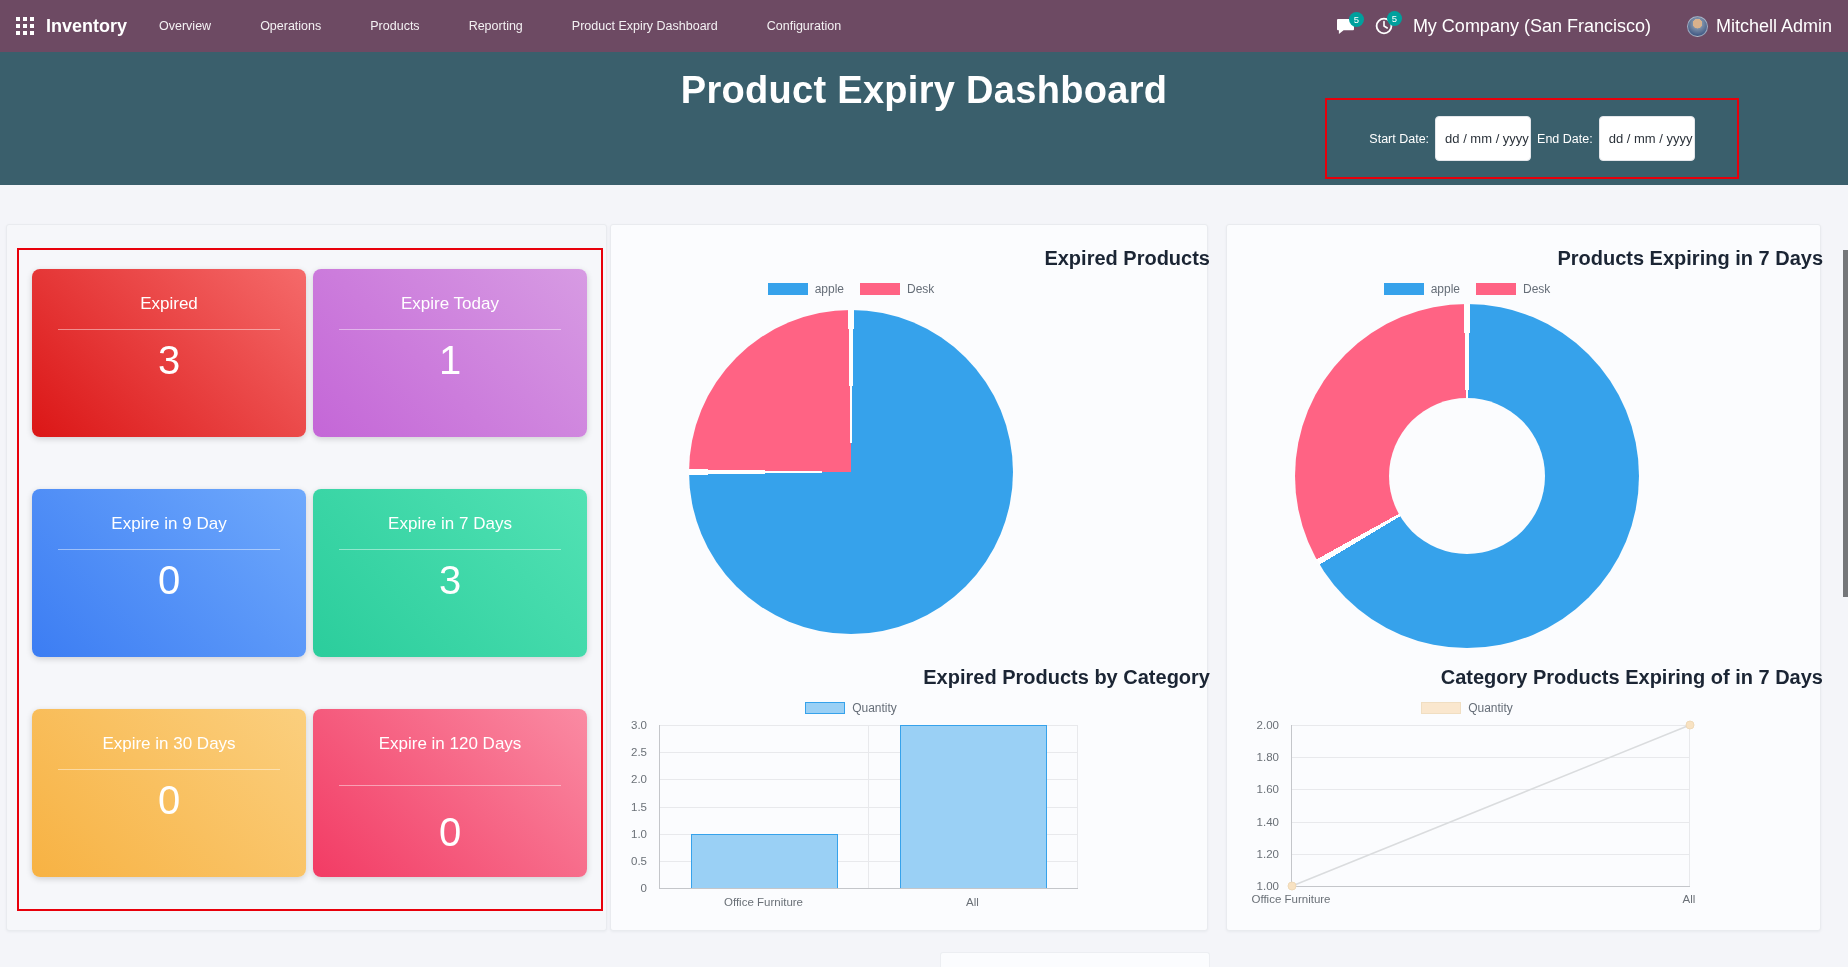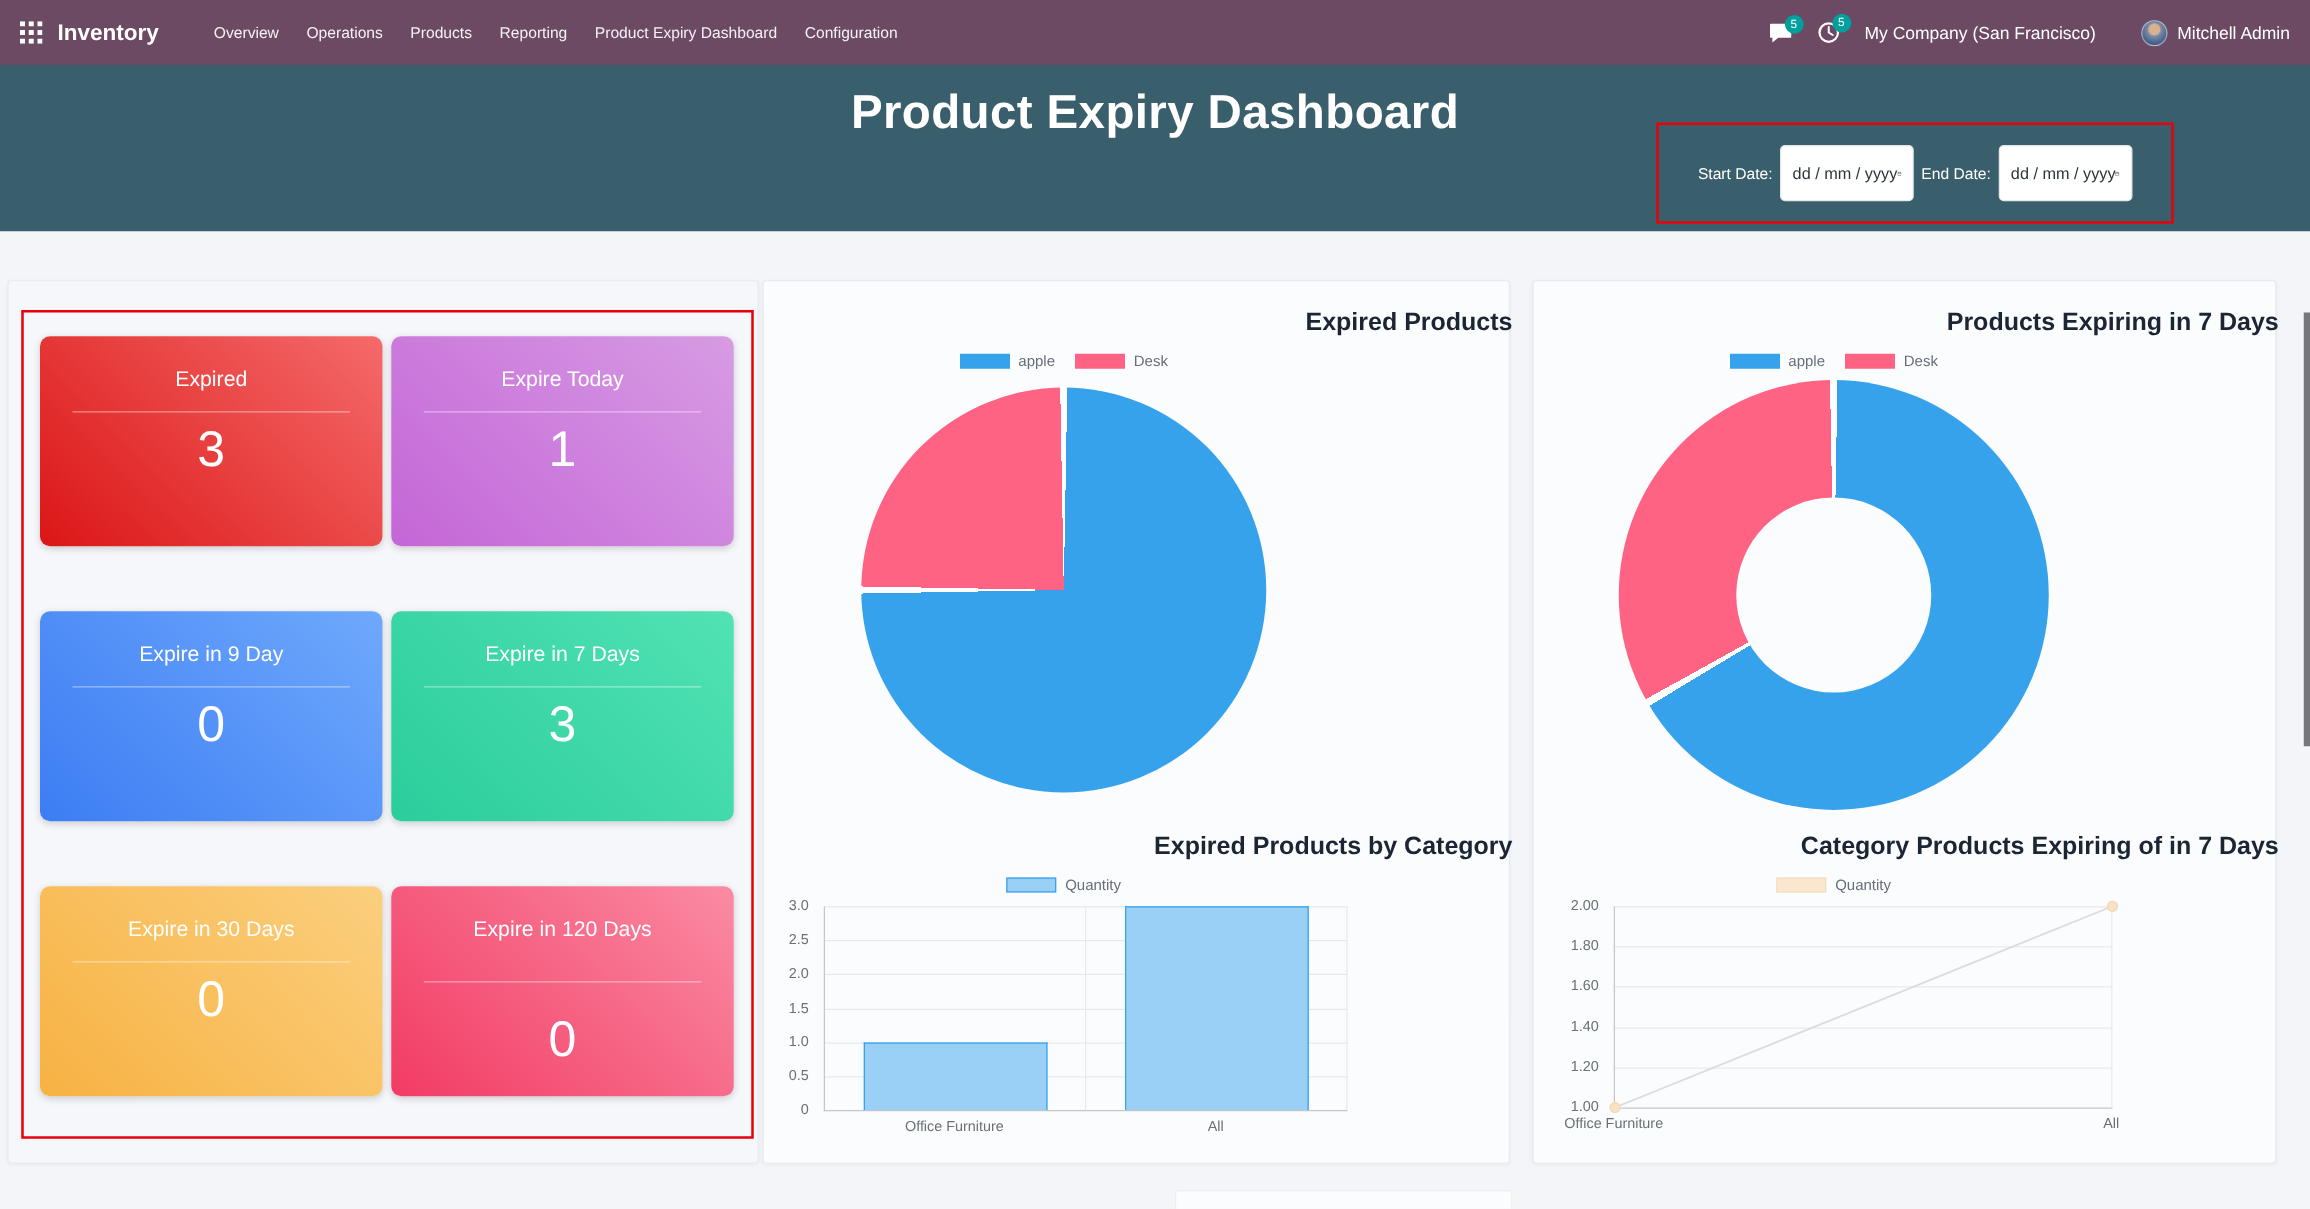--- a/index.html
+++ b/index.html
@@ -2,35 +2,35 @@
 <html><head>
 <meta charset="utf-8">
 <style>
   html,body{margin:0;padding:0}
   body{width:1848px;height:967px;background:#f4f5f9;font-family:"Liberation Sans",sans-serif;overflow:hidden;position:relative}
 
   
   .navbar{position:absolute;top:0;left:0;right:0;height:52px;background:#6d4a63;display:flex;align-items:center;padding:0 16px;box-sizing:border-box;color:#fff;z-index:5}
   .apps-icon{display:inline-flex;cursor:pointer}
   .brand{font-size:18px;font-weight:700;margin-left:12px;cursor:pointer}
-  .nav-menu{display:flex;gap:22px;margin-left:44px}
+  .nav-menu{display:flex;gap:49px;margin-left:32px}
   .nav-item{font-size:12.5px;color:rgba(255,255,255,.92);cursor:pointer;white-space:nowrap}
   .nav-right{margin-left:auto;display:flex;align-items:center;gap:20px}
   .icon-wrap{position:relative;display:inline-flex;cursor:pointer}
   .badge{position:absolute;top:-6px;right:-9px;background:#00a09d;color:#fff;font-size:9.5px;min-width:15px;height:15px;border-radius:50%;display:flex;align-items:center;justify-content:center}
-  .nav-text{font-size:14px;cursor:pointer;white-space:nowrap}
+  .nav-text{font-size:18px;cursor:pointer;white-space:nowrap}
   .user{display:flex;align-items:center;gap:8px;margin-left:16px;cursor:pointer}
   .avatar{width:21px;height:21px;border-radius:50%;background:radial-gradient(circle at 50% 35%,#d9b18c 30%,#7d8fa8 32%,#49618a 70%,#2f4668 100%);border:1px solid rgba(255,255,255,.45);box-sizing:border-box}
 
   
   .header{position:absolute;top:45px;left:0;right:0;height:140px;background:#3a5f6c;border-top:2px solid #3a4553;box-sizing:border-box}
   .header h1{margin:22px 0 0;text-align:center;color:#fff;font-size:38px;font-weight:700;letter-spacing:.3px}
   .date-filter{position:absolute;left:1325px;top:51px;width:414px;height:81px;border:2px solid #e8000b;display:flex;align-items:center;justify-content:center;gap:6px;box-sizing:border-box}
   .df-label{color:#fff;font-size:12.5px;white-space:nowrap}
-  .date-input{width:107px;height:45px;background:#fff;border-radius:4px;border:1px solid #e3e6ea;display:flex;align-items:center;justify-content:space-between;padding:0 9px;box-sizing:border-box;font-size:13px;color:#2c333b;cursor:pointer;white-space:nowrap}
+  .date-input{width:96px;height:45px;background:#fff;border-radius:4px;border:1px solid #e3e6ea;display:flex;align-items:center;justify-content:space-between;padding:0 9px;box-sizing:border-box;font-size:13px;color:#2c333b;cursor:pointer;white-space:nowrap}
 
   
   .panel{position:absolute;top:224px;height:707px;background:#fbfcfe;border:1px solid #e9ebef;border-radius:3px;box-sizing:border-box;box-shadow:0 1px 3px rgba(20,30,50,.05)}
   .left-panel{left:6px;width:601px;background:#f6f7fa}
   .mid-panel{left:610px;width:598px}
   .right-panel{left:1226px;width:595px}
 
   .red-box{position:absolute;left:10px;top:23px;width:586px;height:663px;border:2px solid #e8000b;box-sizing:border-box}
   .cards-grid{display:grid;grid-template-columns:274px 274px;column-gap:7px;row-gap:52px;padding:19px 13px}
   .card{height:168px;border-radius:8px;display:flex;flex-direction:column;align-items:center;padding-top:25px;box-sizing:border-box;color:#fff;box-shadow:0 2px 6px rgba(0,0,0,.16);cursor:pointer}

